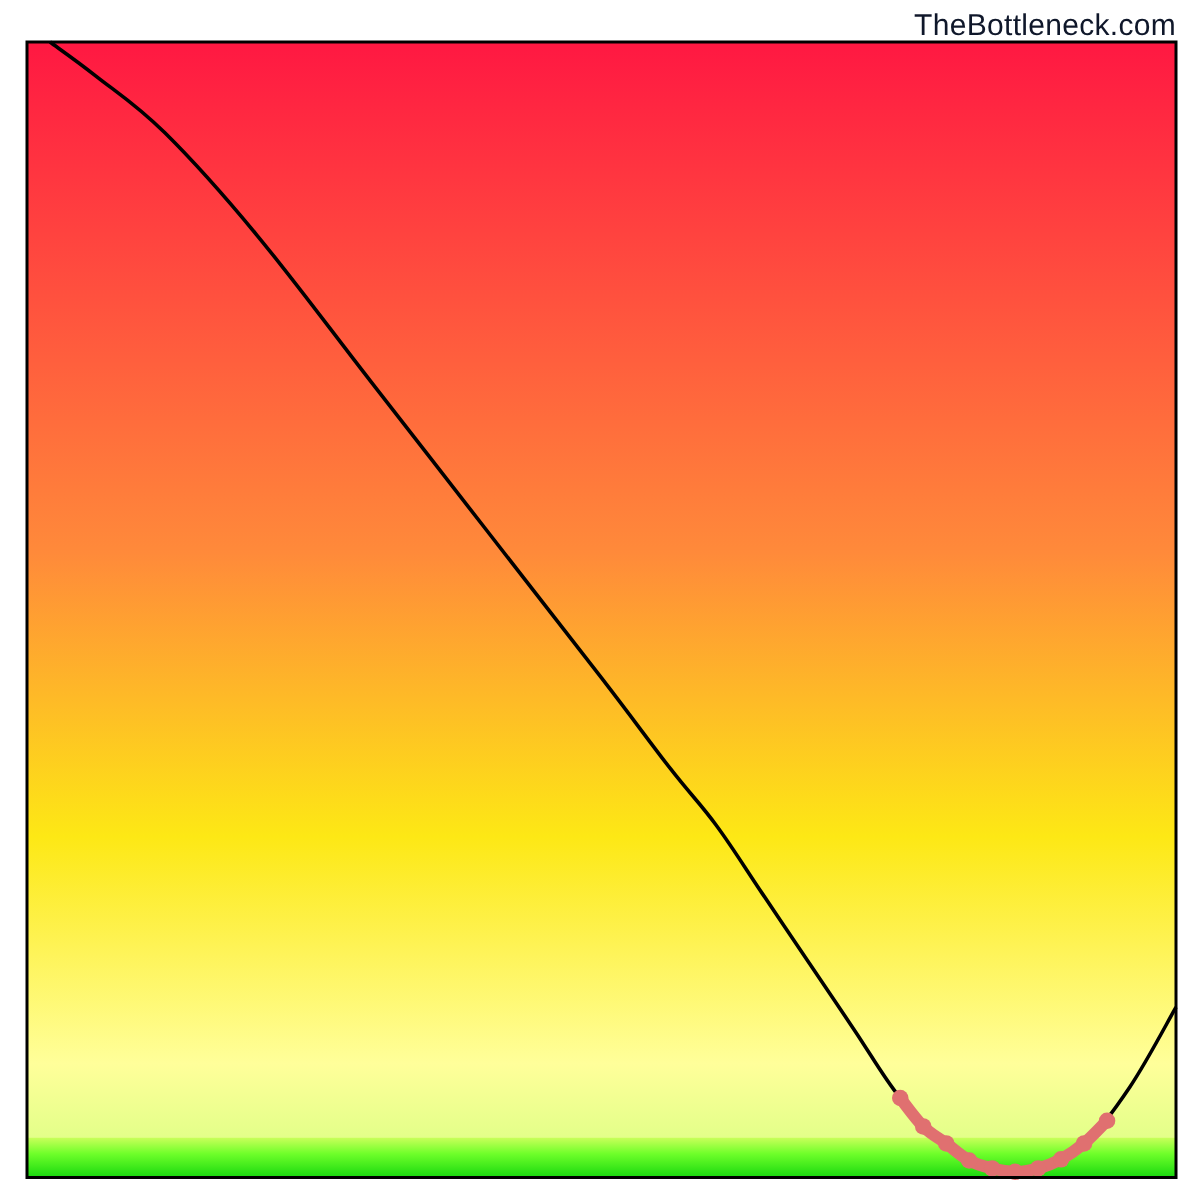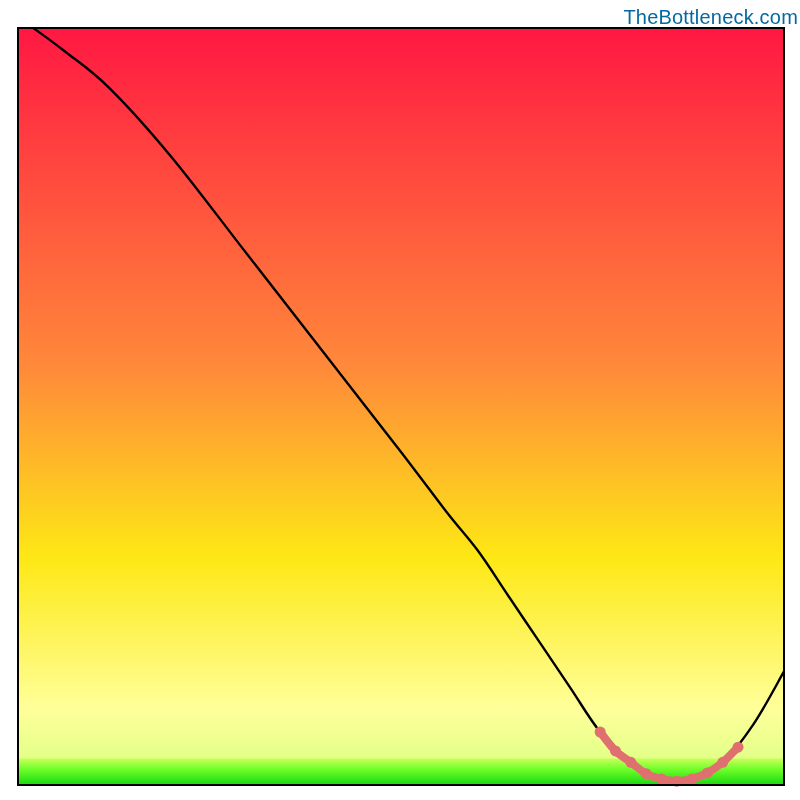--- a/index.html
+++ b/index.html
@@ -12,22 +12,22 @@
     font-family: Arial, Helvetica, sans-serif;
   }
   .canvas {
     position: relative;
     width: 800px;
     height: 800px;
   }
   .watermark {
     position: absolute;
     top: 6px;
-    right: 2px;
-    color: #0369a1;
+    right: 16px;
+    color: #0f172a;
     font-size: 20px;
     font-weight: 400;
     letter-spacing: 0.2px;
   }
   svg.chart {
     position: absolute;
     left: 0;
     top: 0;
     width: 800px;
     height: 800px;

